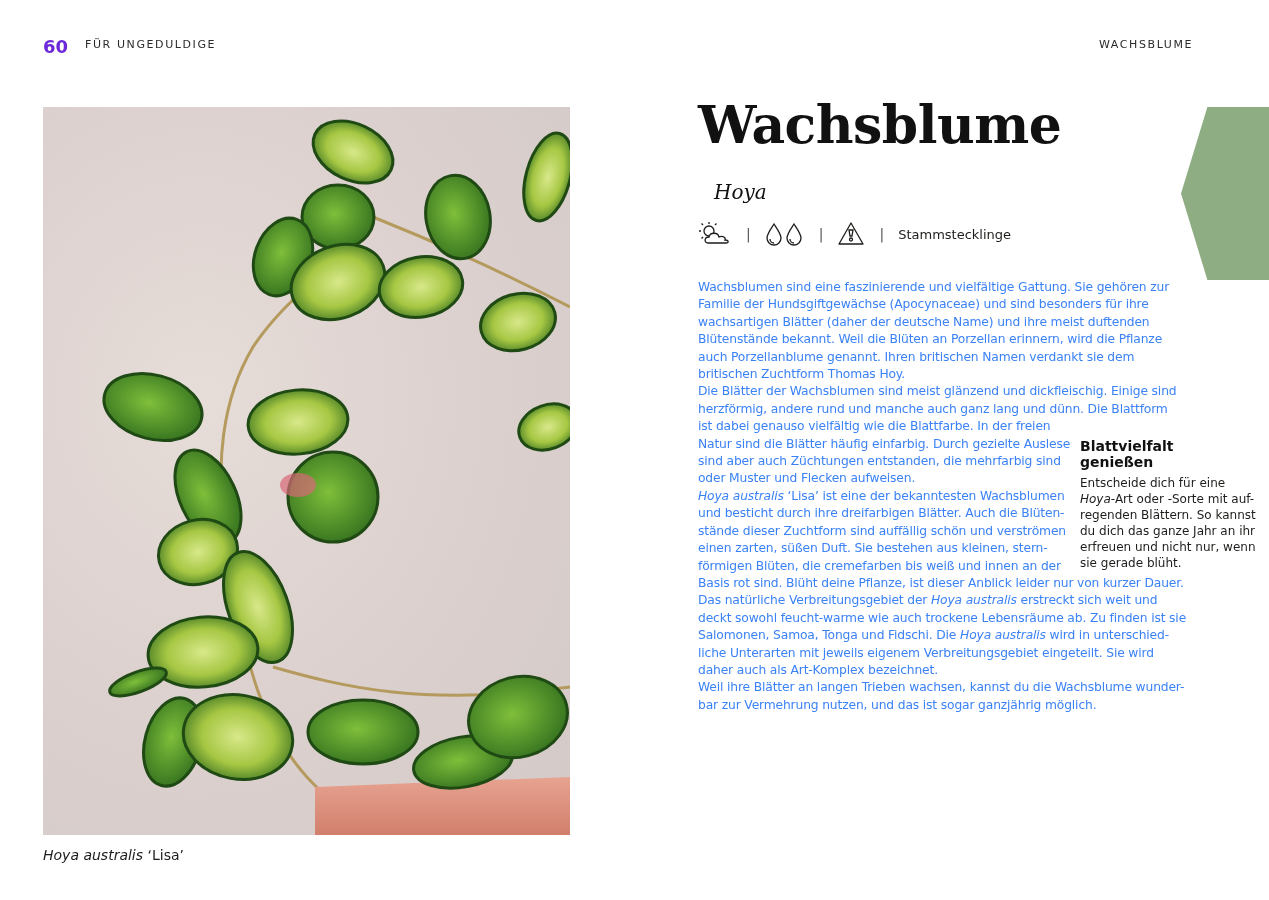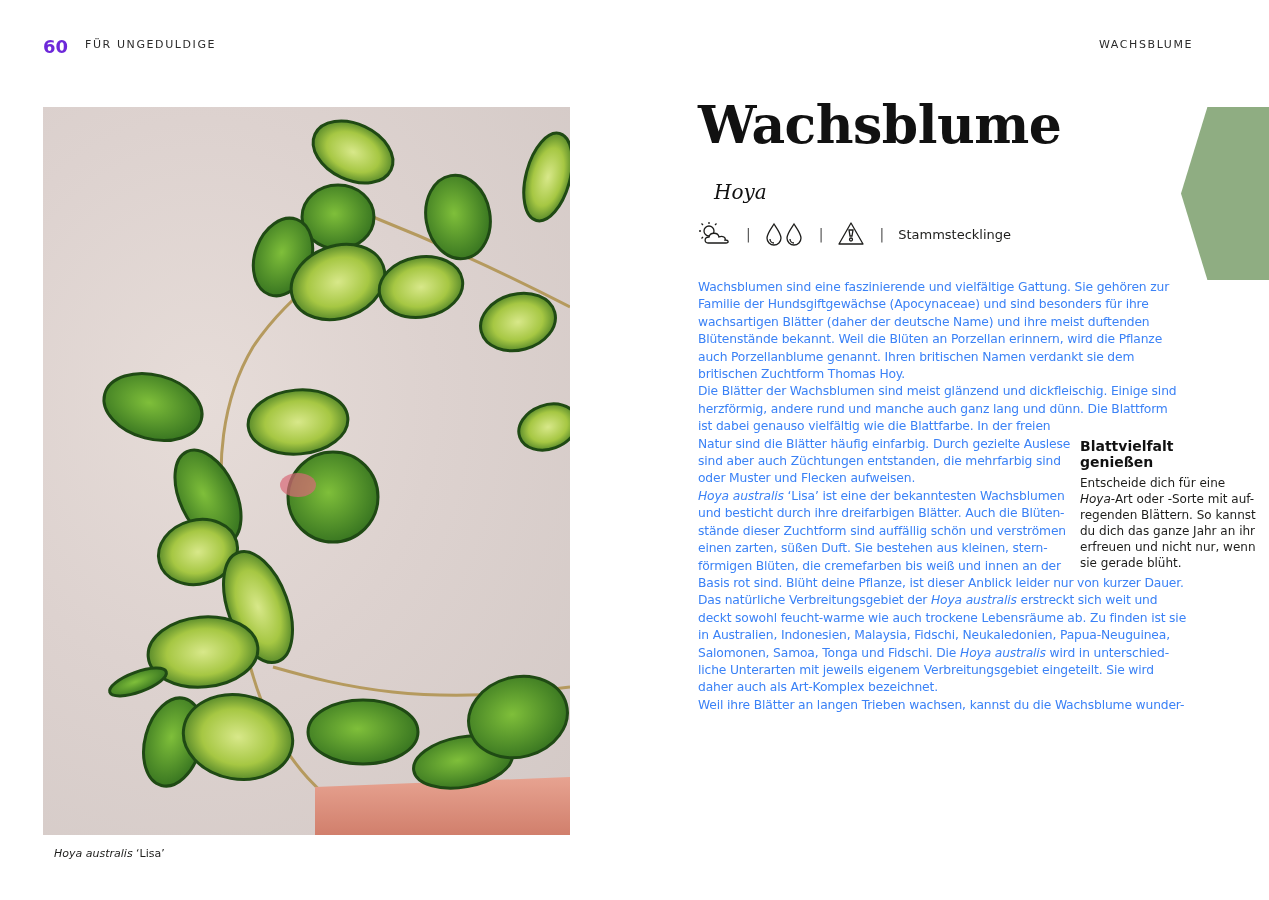--- a/index.html
+++ b/index.html
@@ -6,21 +6,21 @@
   body { width: 1269px; height: 900px; position: relative; overflow: hidden;
          font-family: "DejaVu Sans", sans-serif; color: #1d1d1b; }
   .running-head { position: absolute; top: 38px; font-size: 11px; letter-spacing: 1.6px;
                   color: #2b2b2b; font-family: "DejaVu Sans", sans-serif; }
   .page-no { position: absolute; top: 36px; font-size: 18px; color: #6d28d9;
              font-family: "DejaVu Sans", sans-serif; font-weight: bold; }
   .photo { position: absolute; left: 43px; top: 107px; width: 527px; height: 728px;
            overflow: hidden;
            background: radial-gradient(ellipse at 30% 40%, #e6dcd8 0%, #ddd2cf 45%, #d3c9c6 100%); }
   .photo svg { position: absolute; left: 0; top: 0; }
-  .caption { position: absolute; left: 54px; top: 847px; font-size: 11px; color: #1d1d1b; }
+  .caption { position: absolute; left: 43px; top: 847px; font-size: 14px; color: #1d1d1b; }
   .caption i { font-style: italic; }
   .title { position: absolute; left: 698px; top: 94px; font-family: "DejaVu Serif", serif;
            font-weight: bold; font-size: 52px; letter-spacing: -0.5px; color: #111; margin: 0; }
   .subtitle { position: absolute; left: 714px; top: 180px; font-family: "DejaVu Serif", serif;
               font-style: italic; font-size: 20px; color: #111; }
   .icons-row { position: absolute; left: 698px; top: 220px; height: 28px; display: flex;
                align-items: center; font-size: 13px; color: #1d1d1b; }
   .icons-row .sep { margin: 0 14px; color: #555; font-size: 14px; }
   .icons-row svg { display: block; }
   .hexagon { position: absolute; left: 1181px; top: 107px; width: 88px; height: 173px;
@@ -154,25 +154,25 @@
     <span class="line">sind aber auch Züchtungen entstanden, die mehrfarbig sind</span>
     <span class="line">oder Muster und Flecken aufweisen.</span>
     <span class="line"><i>Hoya australis</i><span> ‘Lisa’ ist eine der bekanntesten Wachsblumen</span></span>
     <span class="line">und besticht durch ihre dreifarbigen Blätter. Auch die Blüten-</span>
     <span class="line">stände dieser Zuchtform sind auffällig schön und verströmen</span>
     <span class="line">einen zarten, süßen Duft. Sie bestehen aus kleinen, stern-</span>
     <span class="line">förmigen Blüten, die cremefarben bis weiß und innen an der</span>
     <span class="line">Basis rot sind. Blüht deine Pflanze, ist dieser Anblick leider nur von kurzer Dauer.</span>
     <span class="line"><span>Das natürliche Verbreitungsgebiet der </span><i>Hoya australis</i><span> erstreckt sich weit und</span></span>
     <span class="line">deckt sowohl feucht-warme wie auch trockene Lebensräume ab. Zu finden ist sie</span>
-    <span class="line">in Australien, Indonesien, Malaysia, Fidschi, Neukaledonien, Papua-Neuguinea,</span>
     <span class="line"><span>Salomonen, Samoa, Tonga und Fidschi. Die </span><i>Hoya australis</i><span> wird in unterschied-</span></span>
     <span class="line">liche Unterarten mit jeweils eigenem Verbreitungsgebiet eingeteilt. Sie wird</span>
     <span class="line">daher auch als Art-Komplex bezeichnet.</span>
     <span class="line">Weil ihre Blätter an langen Trieben wachsen, kannst du die Wachsblume wunder-</span>
+    <span class="line">bar zur Vermehrung nutzen, und das ist sogar ganzjährig möglich.</span>
   </div>
 
   <div class="sidebox">
     <h3>Blattvielfalt genießen</h3>
     <span class="line">Entscheide dich für eine</span>
     <span class="line"><i>Hoya</i><span>-Art oder -Sorte mit auf-</span></span>
     <span class="line">regenden Blättern. So kannst</span>
     <span class="line">du dich das ganze Jahr an ihr</span>
     <span class="line">erfreuen und nicht nur, wenn</span>
     <span class="line">sie gerade blüht.</span>

